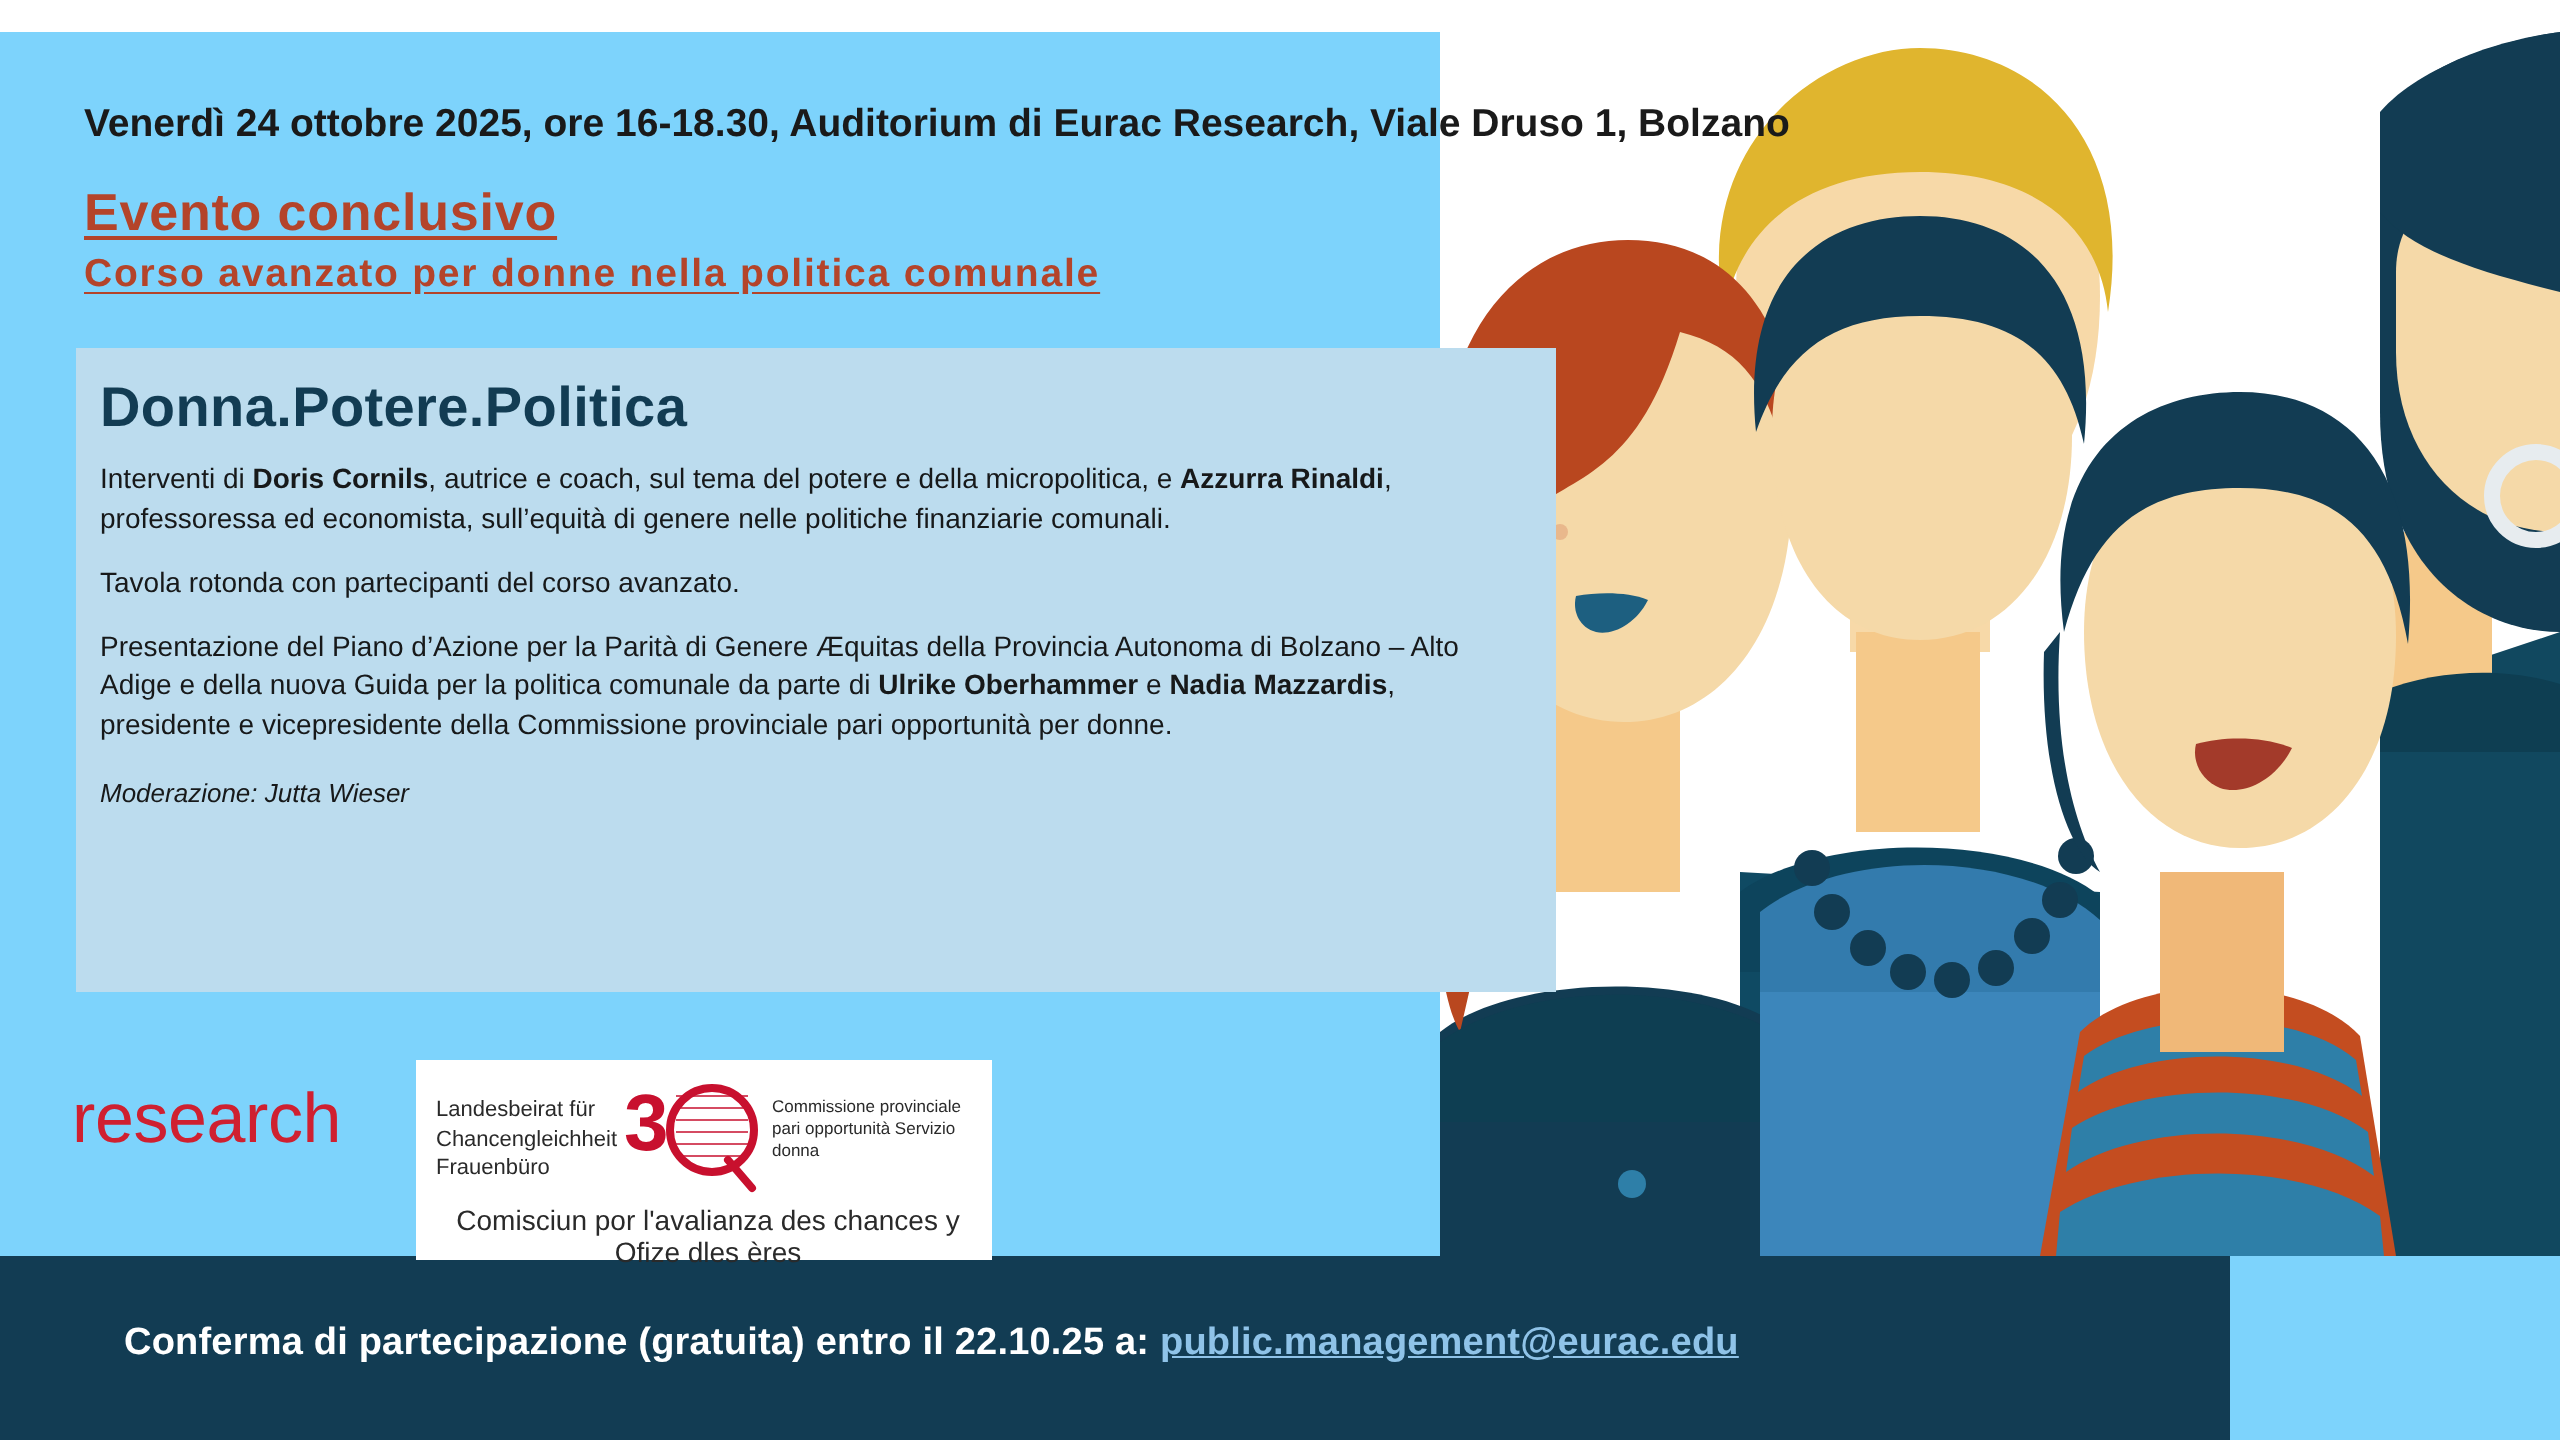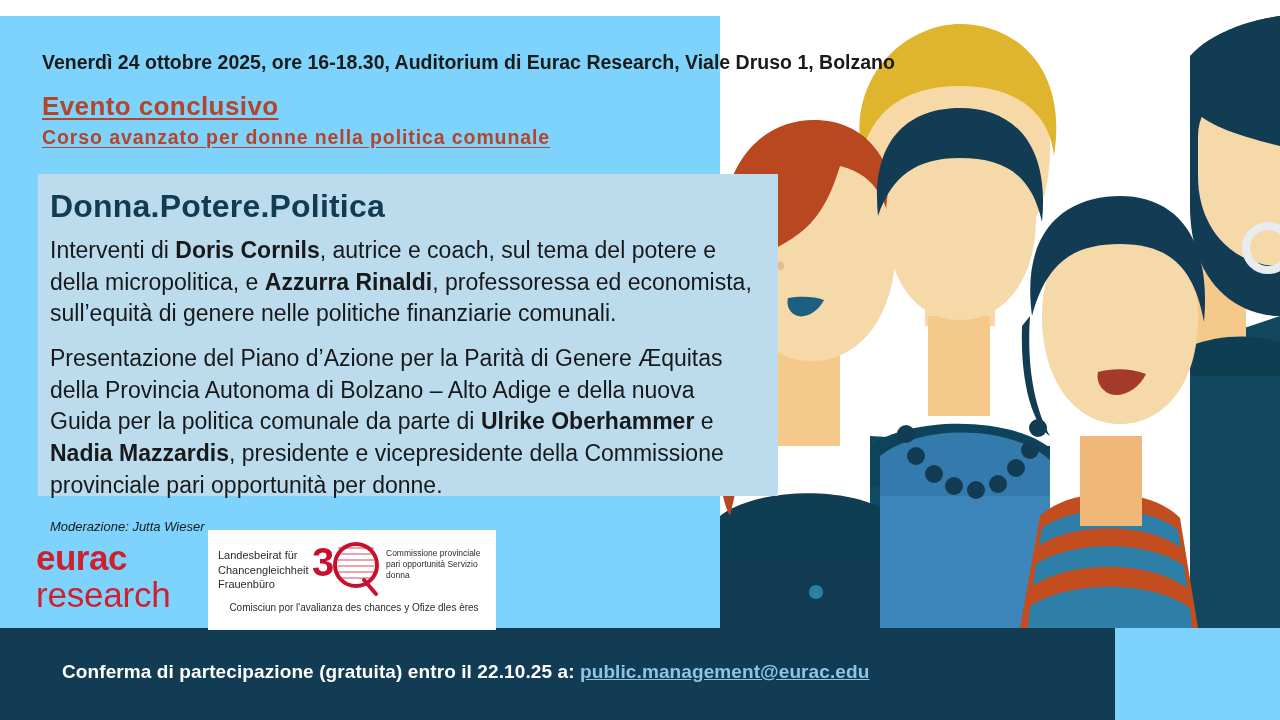--- a/index.html
+++ b/index.html
@@ -106,29 +106,29 @@
     position: absolute;
     left: 38px;
     top: 158px;
     width: 740px;
     height: 322px;
     background: #bcdcee;
     z-index: 4;
     padding: 14px 24px 10px 12px;
   }
   #panel-title {
-    font-size: 32px;
+    font-size: 28px;
     font-weight: bold;
     color: #123c53;
     margin: 0 0 10px 0;
     letter-spacing: 0.2px;
     line-height: 1.15;
   }
   .panel-para {
-    font-size: 23px;
+    font-size: 14px;
     color: #17191a;
     line-height: 1.38;
     margin: 0 0 13px 0;
   }
   .panel-para:last-of-type { margin-bottom: 0; }
   .panel-para b { font-weight: bold; }
   #panel-moderation {
     font-size: 13px;
     font-style: italic;
     color: #17191a;
@@ -202,21 +202,21 @@
     font-size: 8.5px;
     color: #2a2a2a;
     line-height: 1.32;
   }
   .comm-bottom {
     position: absolute;
     left: 10px;
     top: 72px;
     width: 272px;
     text-align: center;
-    font-size: 10px;
+    font-size: 14px;
     color: #2a2a2a;
   }
   #comm-mark {
     position: absolute;
     left: 104px;
     top: 8px;
     width: 74px;
     height: 60px;
   }
   #comm-mark .numeral {
@@ -310,29 +310,29 @@
   <div id="heading-block">
     <div id="heading-main">Evento conclusivo</div>
     <div id="heading-sub">Corso avanzato per donne nella politica comunale</div>
   </div>
 
   <div id="panel">
     <div id="panel-title">Donna.Potere.Politica</div>
 
     <p class="panel-para"><span>Interventi di </span><b>Doris Cornils</b><span>, autrice e coach, sul tema del potere e della micropolitica, e </span><b>Azzurra Rinaldi</b><span>, professoressa ed economista, sull’equità di genere nelle politiche finanziarie comunali.</span></p>
 
+    <p class="panel-para">Tavola rotonda con partecipanti del corso avanzato.</p>
 
     <p class="panel-para"><span>Presentazione del Piano d’Azione per la Parità di Genere Æquitas della Provincia Autonoma di Bolzano – Alto Adige e della nuova Guida per la politica comunale da parte di </span><b>Ulrike Oberhammer</b><span> e </span><b>Nadia Mazzardis</b><span>, presidente e vicepresidente della Commissione provinciale pari opportunità per donne.</span></p>
 
     <p id="panel-moderation">Moderazione: Jutta Wieser</p>
   </div>
 
 
   <div id="logo-eurac">
-    <span id="logo-eurac-1">eurac</span>
     <span id="logo-eurac-2">research</span>
   </div>
 
   <div id="logo-commission">
     <div id="logo-comm-inner">
       <div class="comm-left">Landesbeirat für Chancengleichheit Frauenbüro</div>
       <div id="comm-mark">
         <span class="numeral">3</span>
         <svg width="74" height="60" viewBox="0 0 74 60">
           <circle cx="44" cy="27" r="21" fill="none" stroke="#c8102e" stroke-width="4"></circle>

